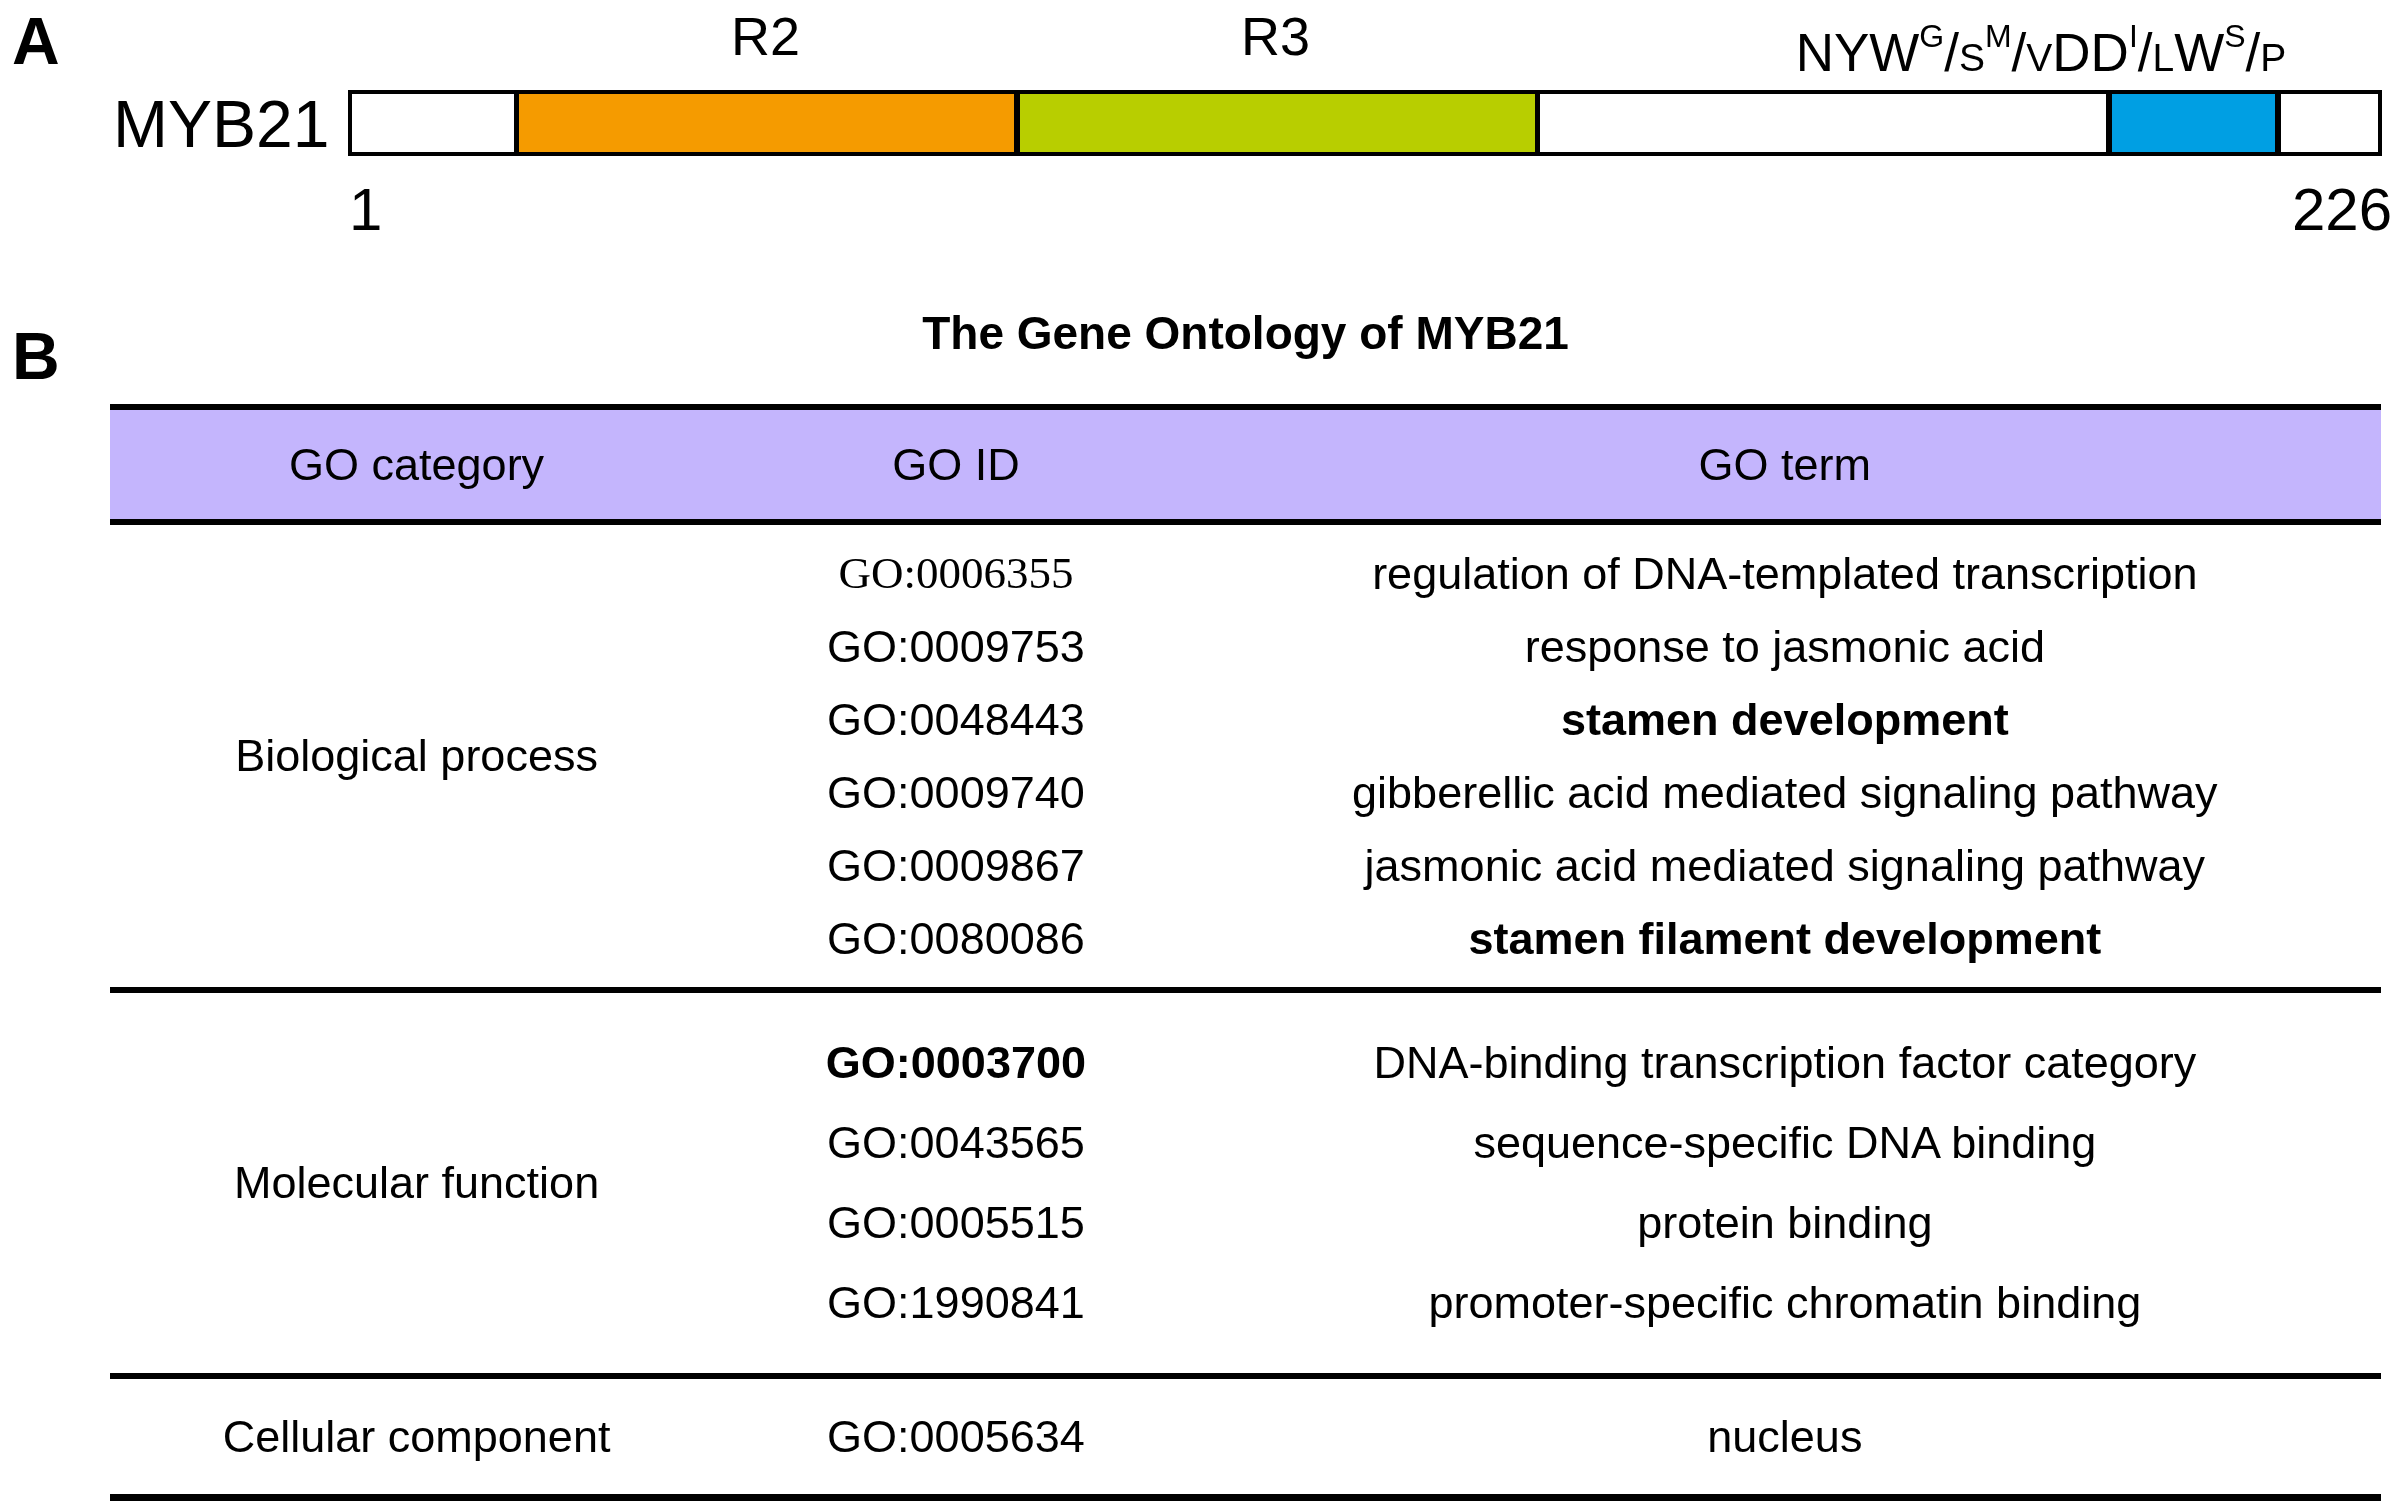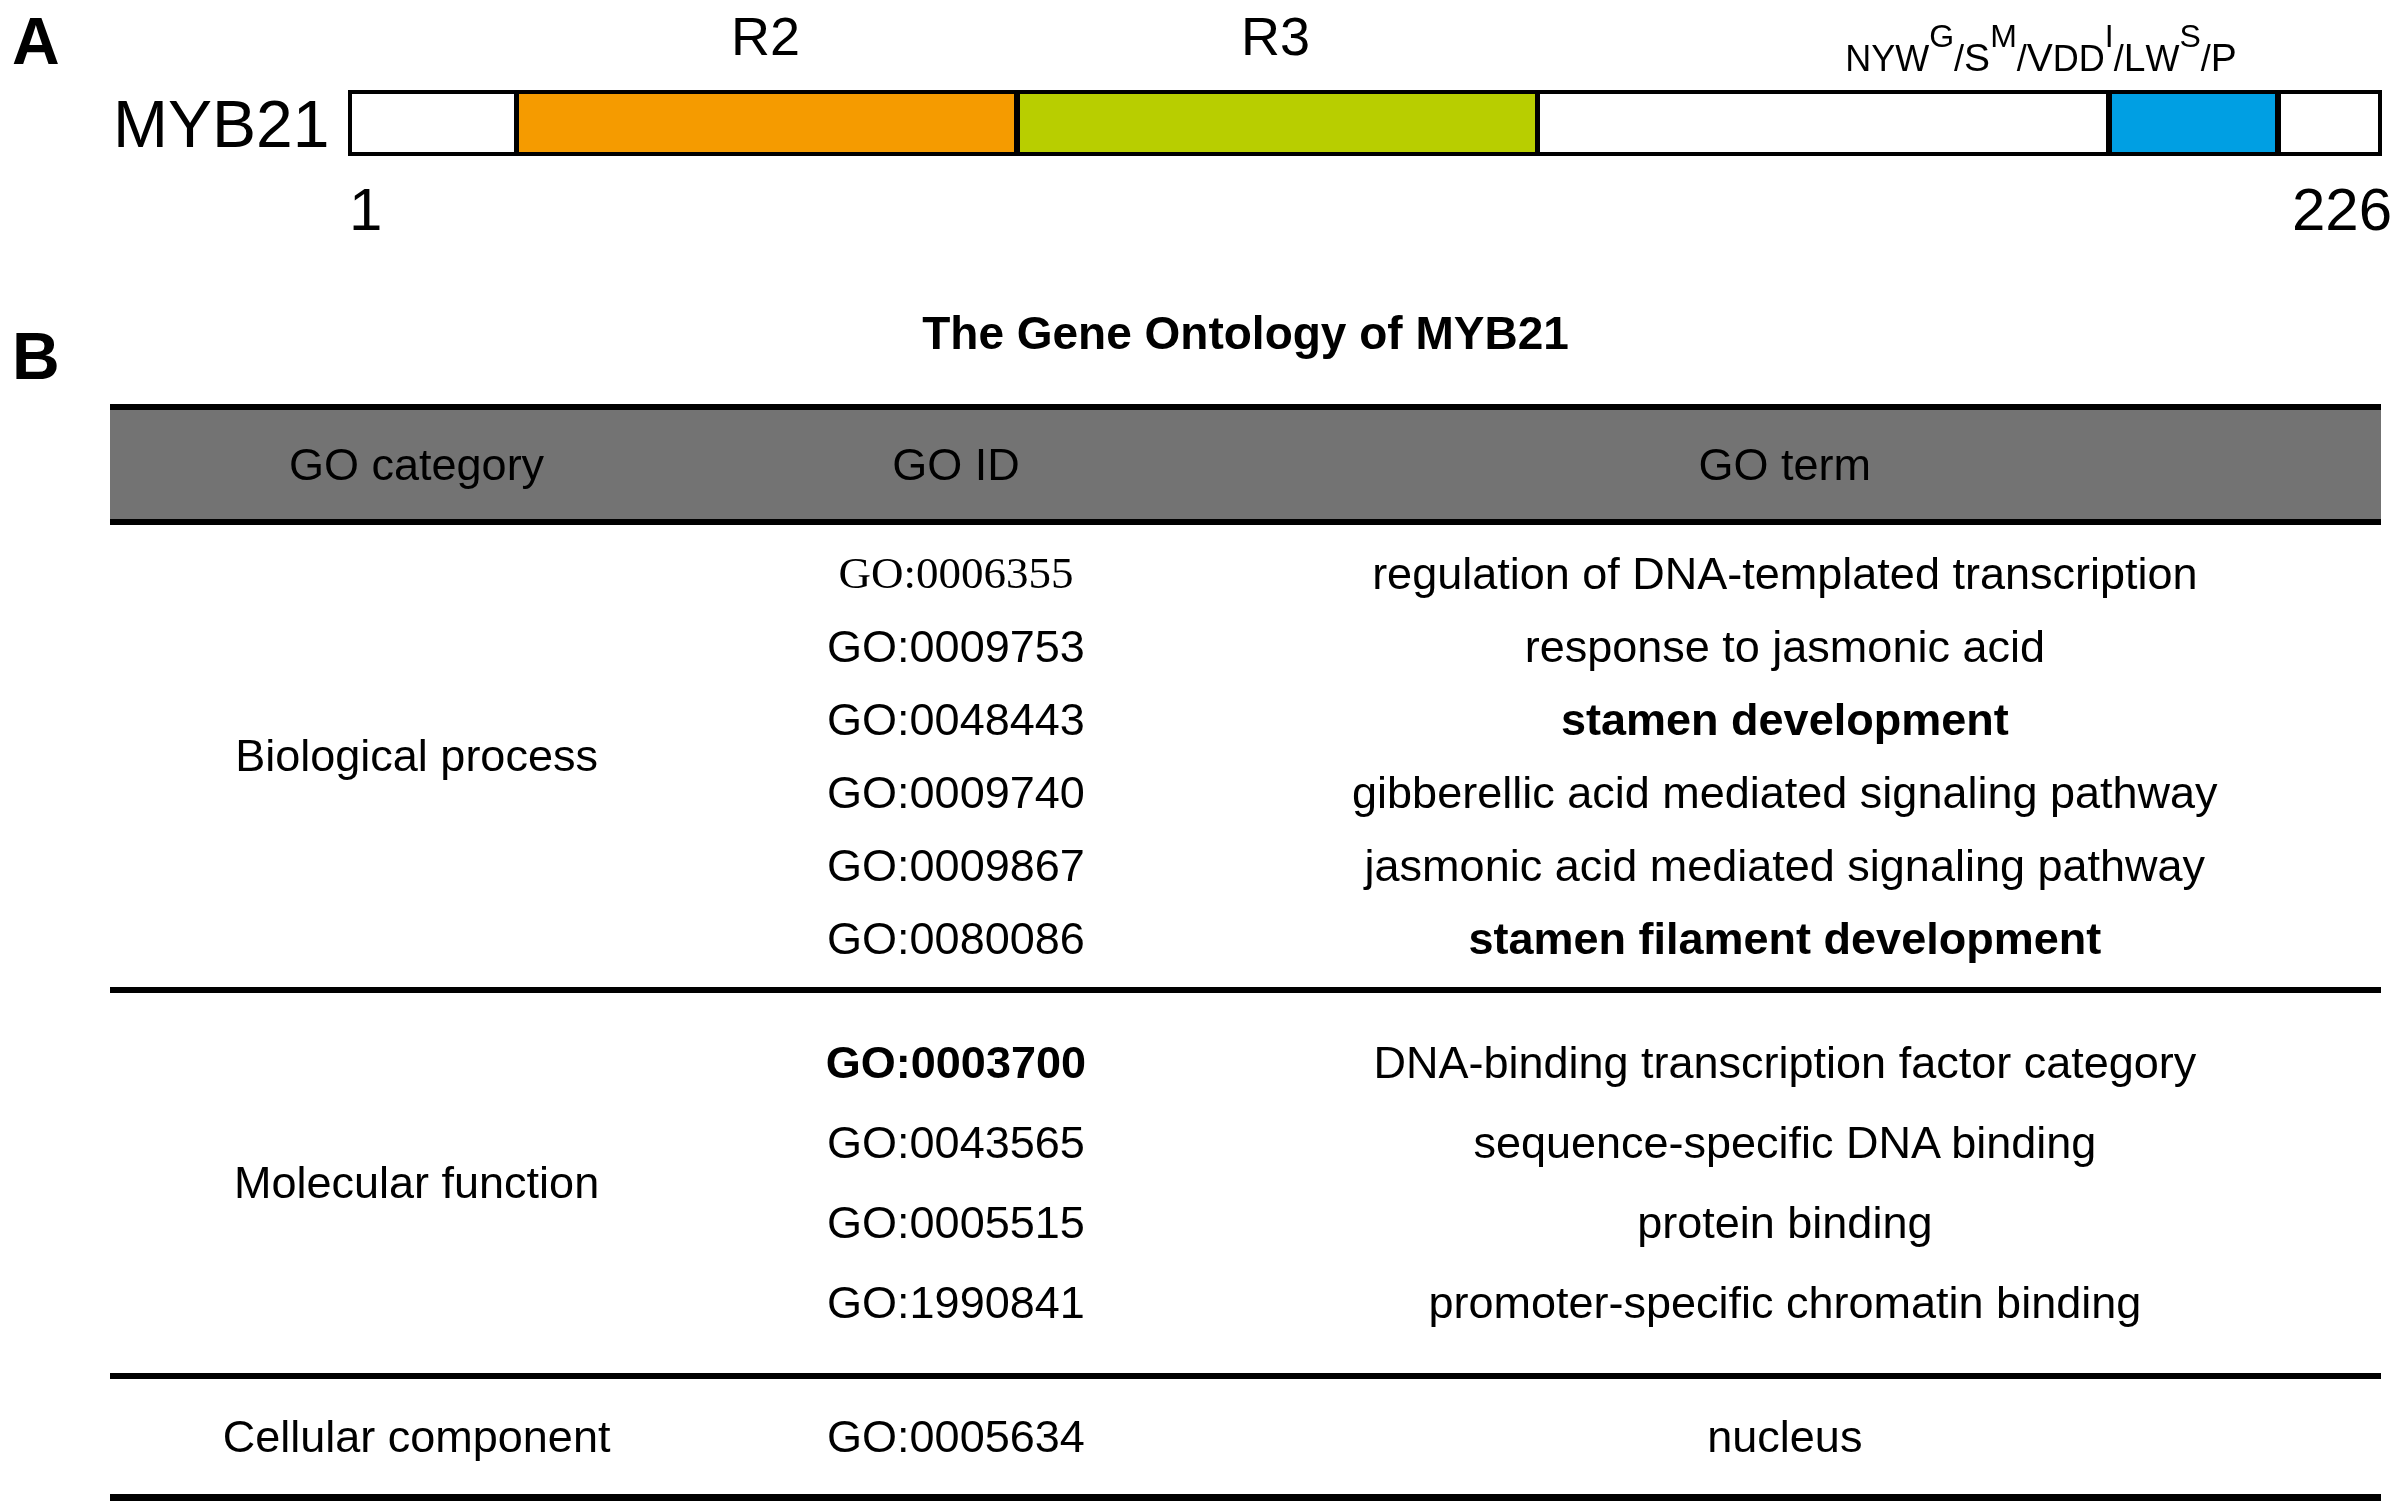--- a/index.html
+++ b/index.html
@@ -53,21 +53,21 @@
     line-height:60px;
     text-align:center;
   }
   #label-r2{left:690px;width:151px;}
   #label-r3{left:1200px;width:151px;}
   #motif-label{
     left:1739px;width:604px;
     font-size:53px;
     white-space:nowrap;
   }
-  .tok-base{font-size:36px;}
+  .tok-base{font-size:53px;}
   .tok-sup{font-size:32px;vertical-align:24px;}
   .tok-small{font-size:39px;}
   .residue-number{
     position:absolute;
     top:180px;
     font-size:60px;
     line-height:60px;
   }
   #residue-start{left:349px;}
   #residue-end{left:2241px;width:151px;text-align:right;}
@@ -149,21 +149,21 @@
     </div>
 
   <div id="residue-start" class="residue-number">1</div>
   <div id="residue-end" class="residue-number">226</div>
 
   <div id="panel-b-letter" class="panel-letter">B</div>
 
   <div id="table-title">The Gene Ontology of MYB21</div>
 
   <div id="go-table">
-    <div id="go-table-header" style="background: #737373;">
+    <div id="go-table-header" style="background: #c4b5fd;">
       <div>GO category</div>
       <div>GO ID</div>
       <div>GO term</div>
     </div>
     <div id="go-table-body">
         <div class="go-section sec-0">
           <div class="go-category" style="grid-row: 1 / span 6;">Biological process</div>
           <div class="go-id" style="grid-row: 1; font-family: Liberation Serif, serif;">GO:0006355</div>
           <div class="go-term" style="grid-row: 1;">regulation of DNA-templated transcription</div>
           <div class="go-id" style="grid-row: 2;">GO:0009753</div>

